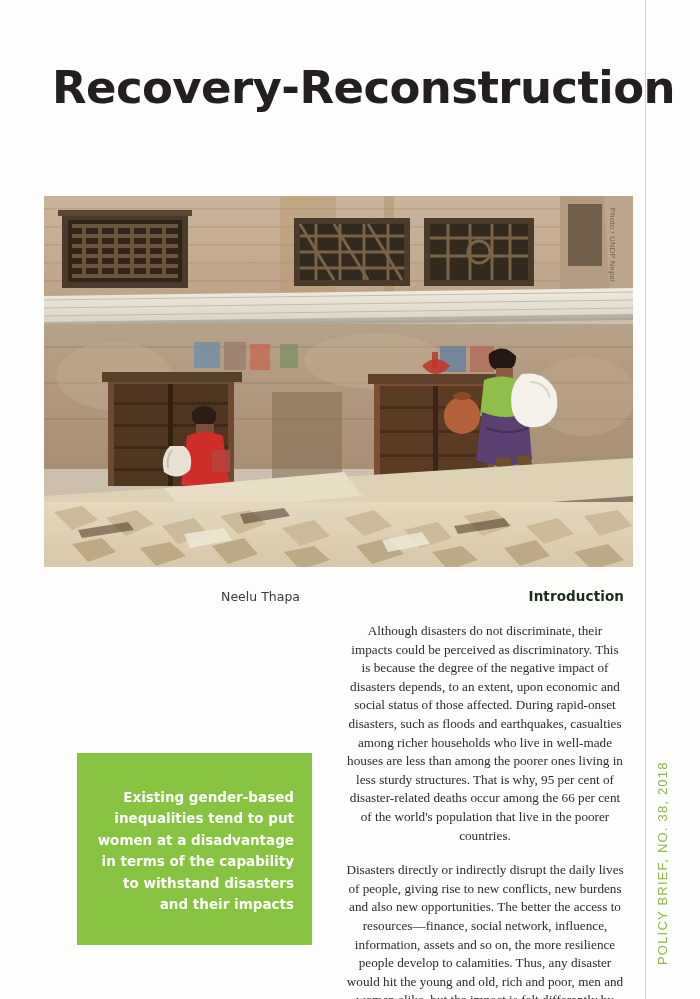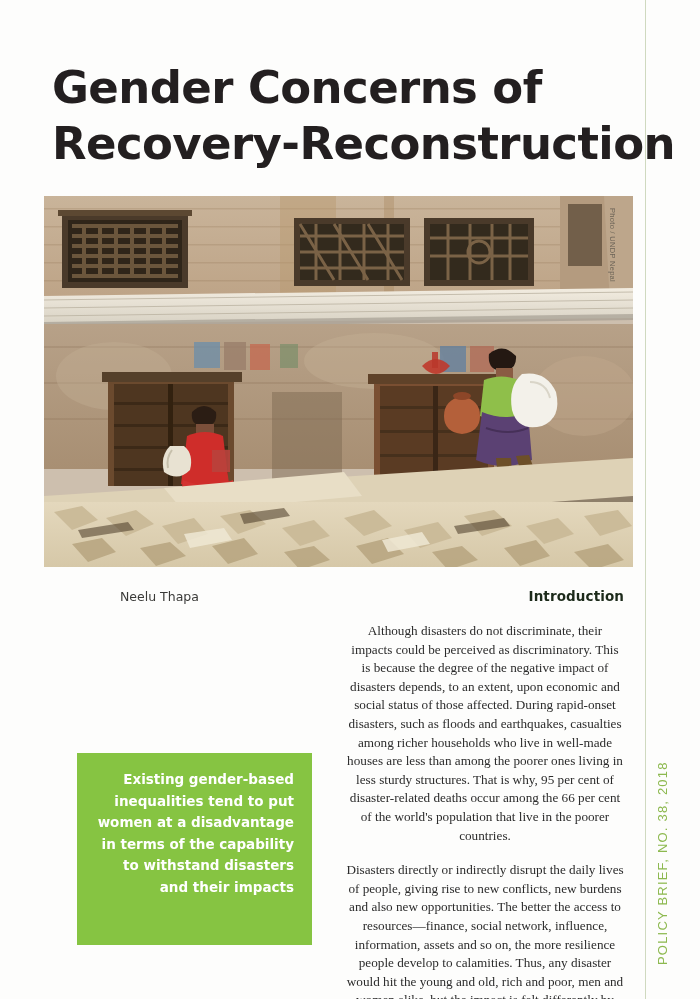--- a/index.html
+++ b/index.html
@@ -64,44 +64,46 @@
     color: #6b6356;
     letter-spacing: 0.3px;
     white-space: nowrap;
     transform-origin: left top;
     transform: rotate(90deg);
   }
 
   
   .authors {
     position: absolute;
-    left: 120px;
+    left: 108px;
     top: 588px;
     width: 192px;
+    text-align: right;
   }
   .author-name {
     font-family: "DejaVu Sans", sans-serif;
     font-size: 12.5px;
     font-weight: normal;
     line-height: 17px;
     color: #3a3a38;
   }
 
   
   .callout {
     position: absolute;
     left: 77px;
     top: 753px;
     width: 235px;
     height: 192px;
     background: #86c442;
     box-sizing: border-box;
     display: flex;
+    align-items: center;
     justify-content: flex-end;
-    padding: 16px 18px 4px 14px;
+    padding: 8px 18px 4px 14px;
   }
   .callout-text {
     font-family: "DejaVu Sans", sans-serif;
     font-weight: bold;
     font-size: 13.5px;
     line-height: 21.5px;
     color: #ffffff;
     text-align: right;
   }
 
@@ -145,21 +147,20 @@
   }
 </style>
 </head>
 <body>
 
 <div class="page">
 
   <div class="side-rule"></div>
 
   <div class="title-block">
-    <div class="title-line">Gender Concerns of</div>
     <div class="title-line">Recovery-Reconstruction</div>
   </div>
 
   <div class="photo">
     <svg width="589" height="371" viewBox="0 0 589 371" xmlns="http://www.w3.org/2000/svg">
       <defs>
         <linearGradient id="wallTop" x1="0" y1="0" x2="0" y2="1">
           <stop offset="0%" stop-color="#c9b49a"></stop>
           <stop offset="100%" stop-color="#bda386"></stop>
         </linearGradient>

